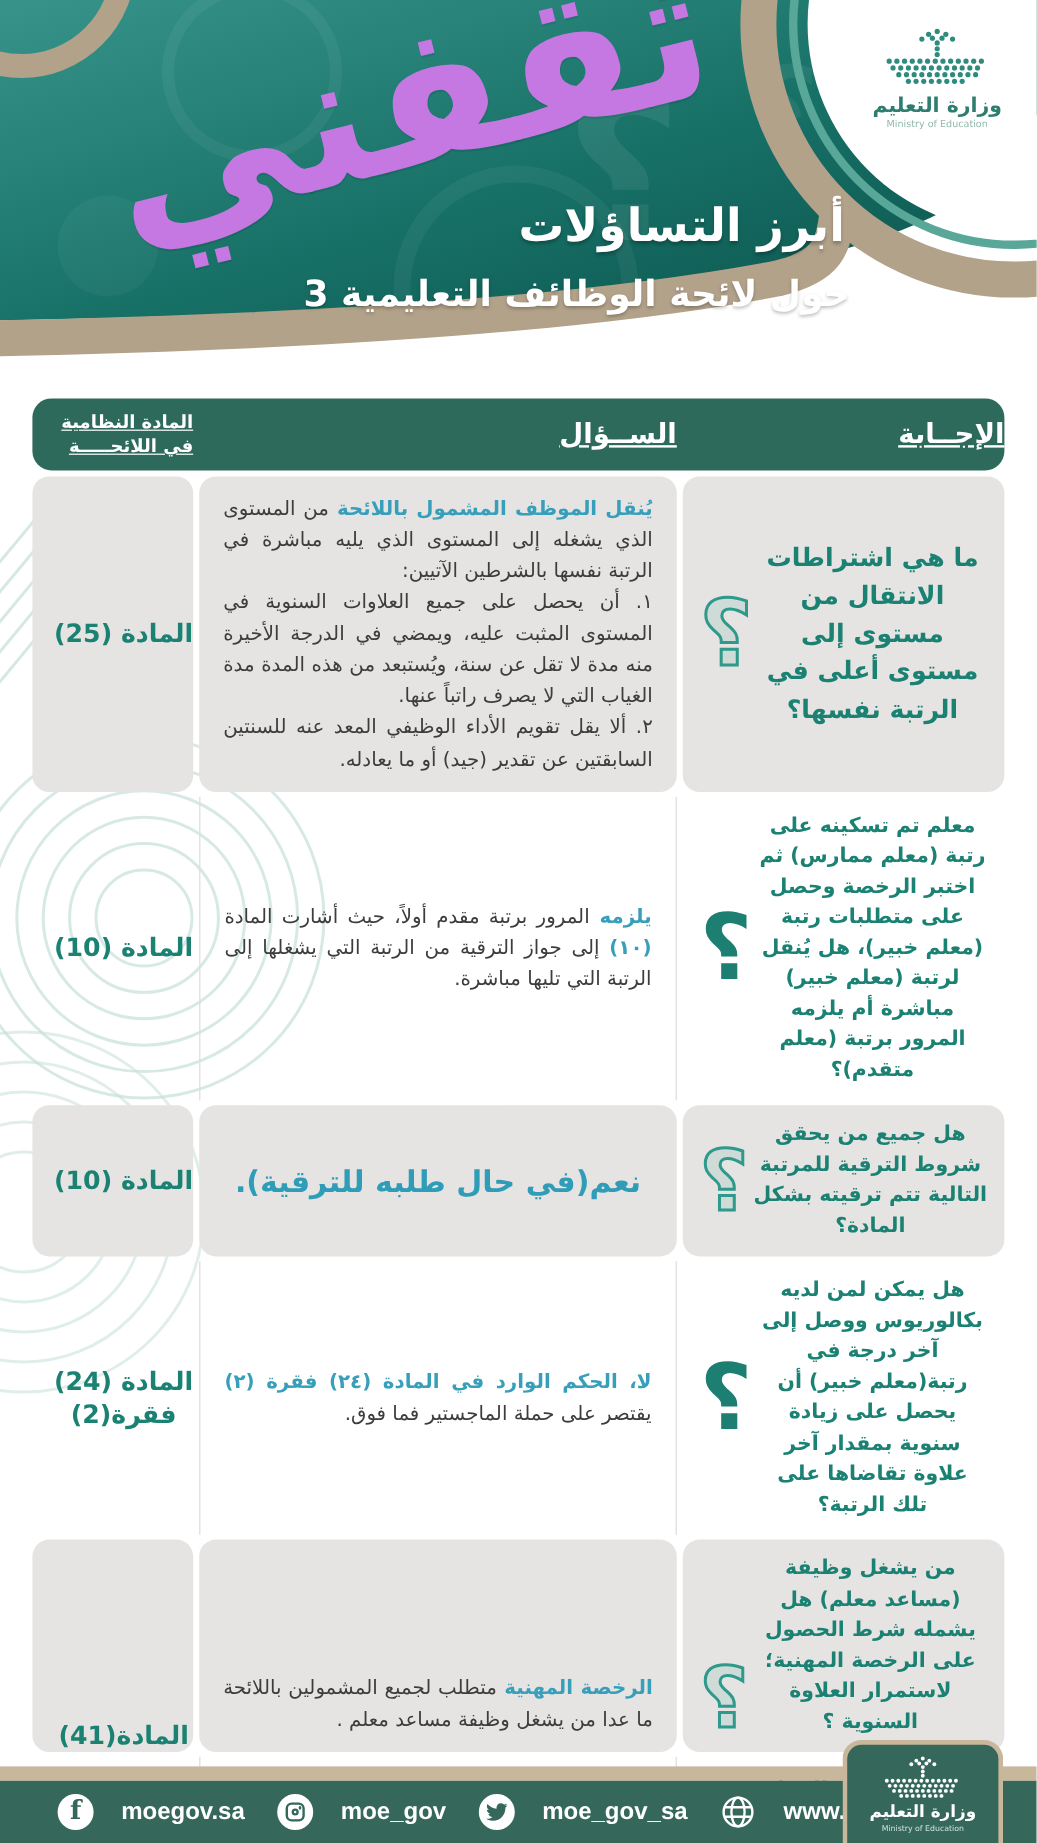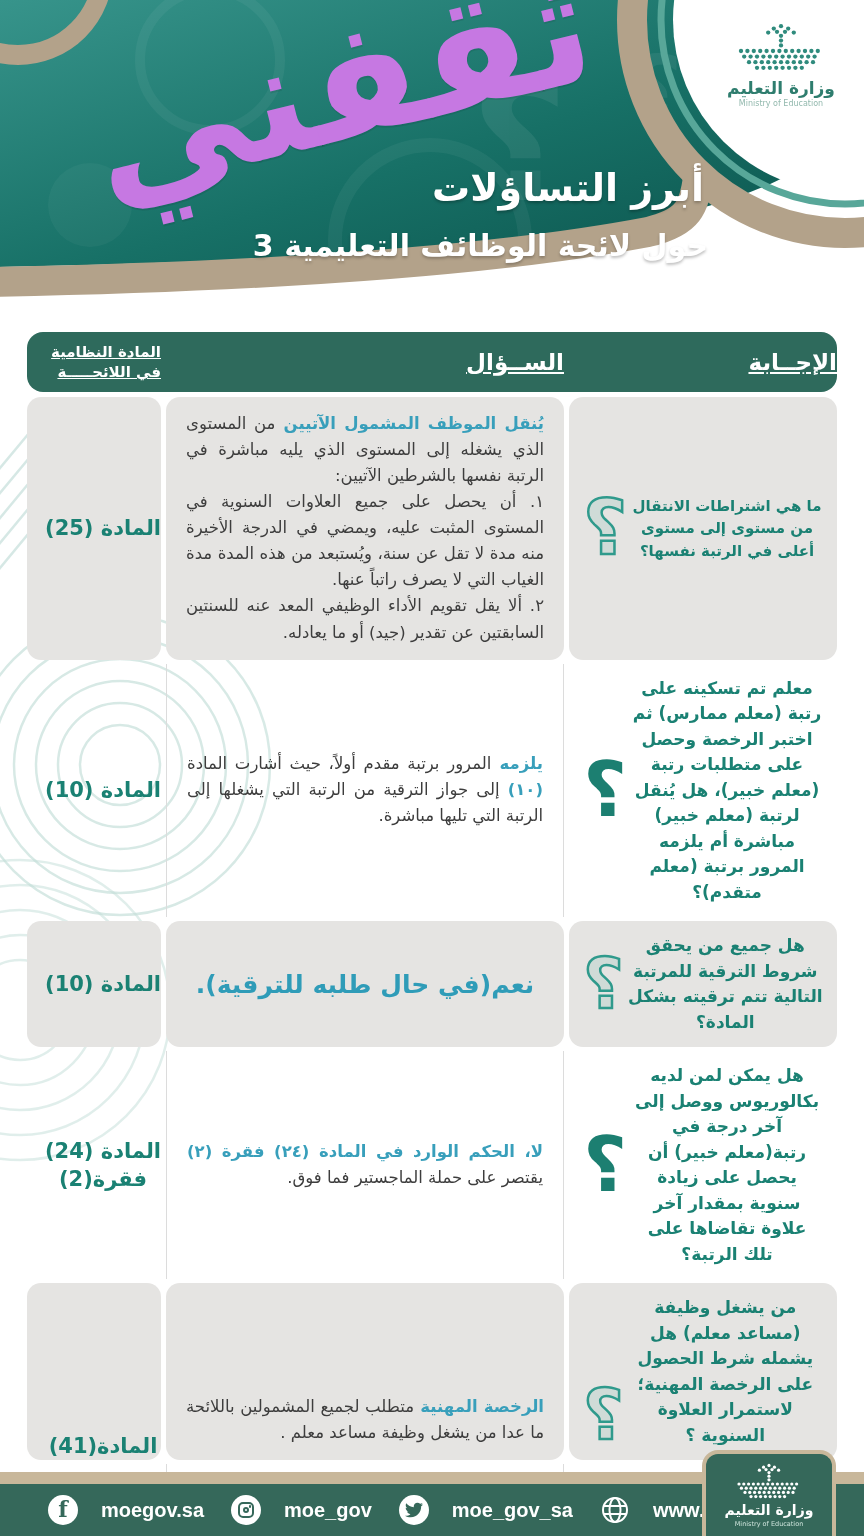--- a/index.html
+++ b/index.html
@@ -34,21 +34,21 @@
   .th { text-align:right; font-weight:bold;text-decoration:underline; }
   .th-q, .th-a { font-size:23px; }
   .th-art { font-size:15px; line-height:1.35; }
   .trow { margin-bottom:4px; }
   .cell { border-radius:14px; position:relative; }
   .grey .cell { background:#e5e4e2; }
   .white .acell { border-left:1px solid #dcdcdc; border-right:1px solid #dcdcdc; border-radius:0; }
 
   .qcell { display:flex; align-items:center; padding:12px 14px; gap:4px; }
   .qtext { flex:1; text-align:center; color:#1a8173; font-weight:bold; line-height:1.5; direction:rtl; }
-  .qs-21 { font-size:15px; } .qs-18 { font-size:18px; } .qs-17 { font-size:17px; }
+  .qs-21 { font-size:21px; } .qs-18 { font-size:18px; } .qs-17 { font-size:17px; }
 
   .qmark { flex:0 0 auto; font-weight:bold; line-height:0.95; color:#1c7f71; direction:ltr;
            font-family:"DejaVu Sans", sans-serif; }
   .qmark.outline { color:rgba(47,154,140,0.12); -webkit-text-stroke:2.5px #2f9a8c; }
   .qm-76 { font-size:76px; } .qm-70 { font-size:70px; } .qm-56 { font-size:56px; }
 
   .acell { display:flex; align-items:center; padding:14px 20px; }
   .atext { width:100%; direction:rtl; text-align:justify; font-size:16.5px; line-height:1.58; white-space:pre-line; }
   .atext .seg-plain { color:#3d3d3d; font-weight:500; }
   .atext .seg-hl { color:#389fbb; font-weight:bold; }
@@ -227,21 +227,21 @@
         <div>في اللائحـــــة</div>
       </div>
     </div>
 
     <div class="trow grey r1">
       <div class="cell qcell">
         <div class="qtext qs-21">ما هي اشتراطات الانتقال من مستوى إلى مستوى أعلى في الرتبة نفسها؟</div>
         <span class="qmark outline qm-76">؟</span>
       </div>
       <div class="cell acell">
-        <div class="atext"><span class="seg-hl">يُنقل الموظف المشمول الآتيين </span><span class="seg-plain">من المستوى الذي يشغله إلى المستوى الذي يليه مباشرة في الرتبة نفسها بالشرطين الآتيين:
+        <div class="atext"><span class="seg-hl">يُنقل الموظف المشمول باللائحة </span><span class="seg-plain">من المستوى الذي يشغله إلى المستوى الذي يليه مباشرة في الرتبة نفسها بالشرطين الآتيين:
 ١. أن يحصل على جميع العلاوات السنوية في المستوى المثبت عليه، ويمضي في الدرجة الأخيرة منه مدة لا تقل عن سنة، ويُستبعد من هذه المدة مدة الغياب التي لا يصرف راتباً عنها.
 ٢. ألا يقل تقويم الأداء الوظيفي المعد عنه للسنتين السابقتين عن تقدير (جيد) أو ما يعادله.</span></div>
       </div>
       <div class="cell artcell">
         <div class="arttext">المادة (25)</div>
       </div>
     </div>
 
     <div class="trow white r2">
       <div class="cell qcell">

